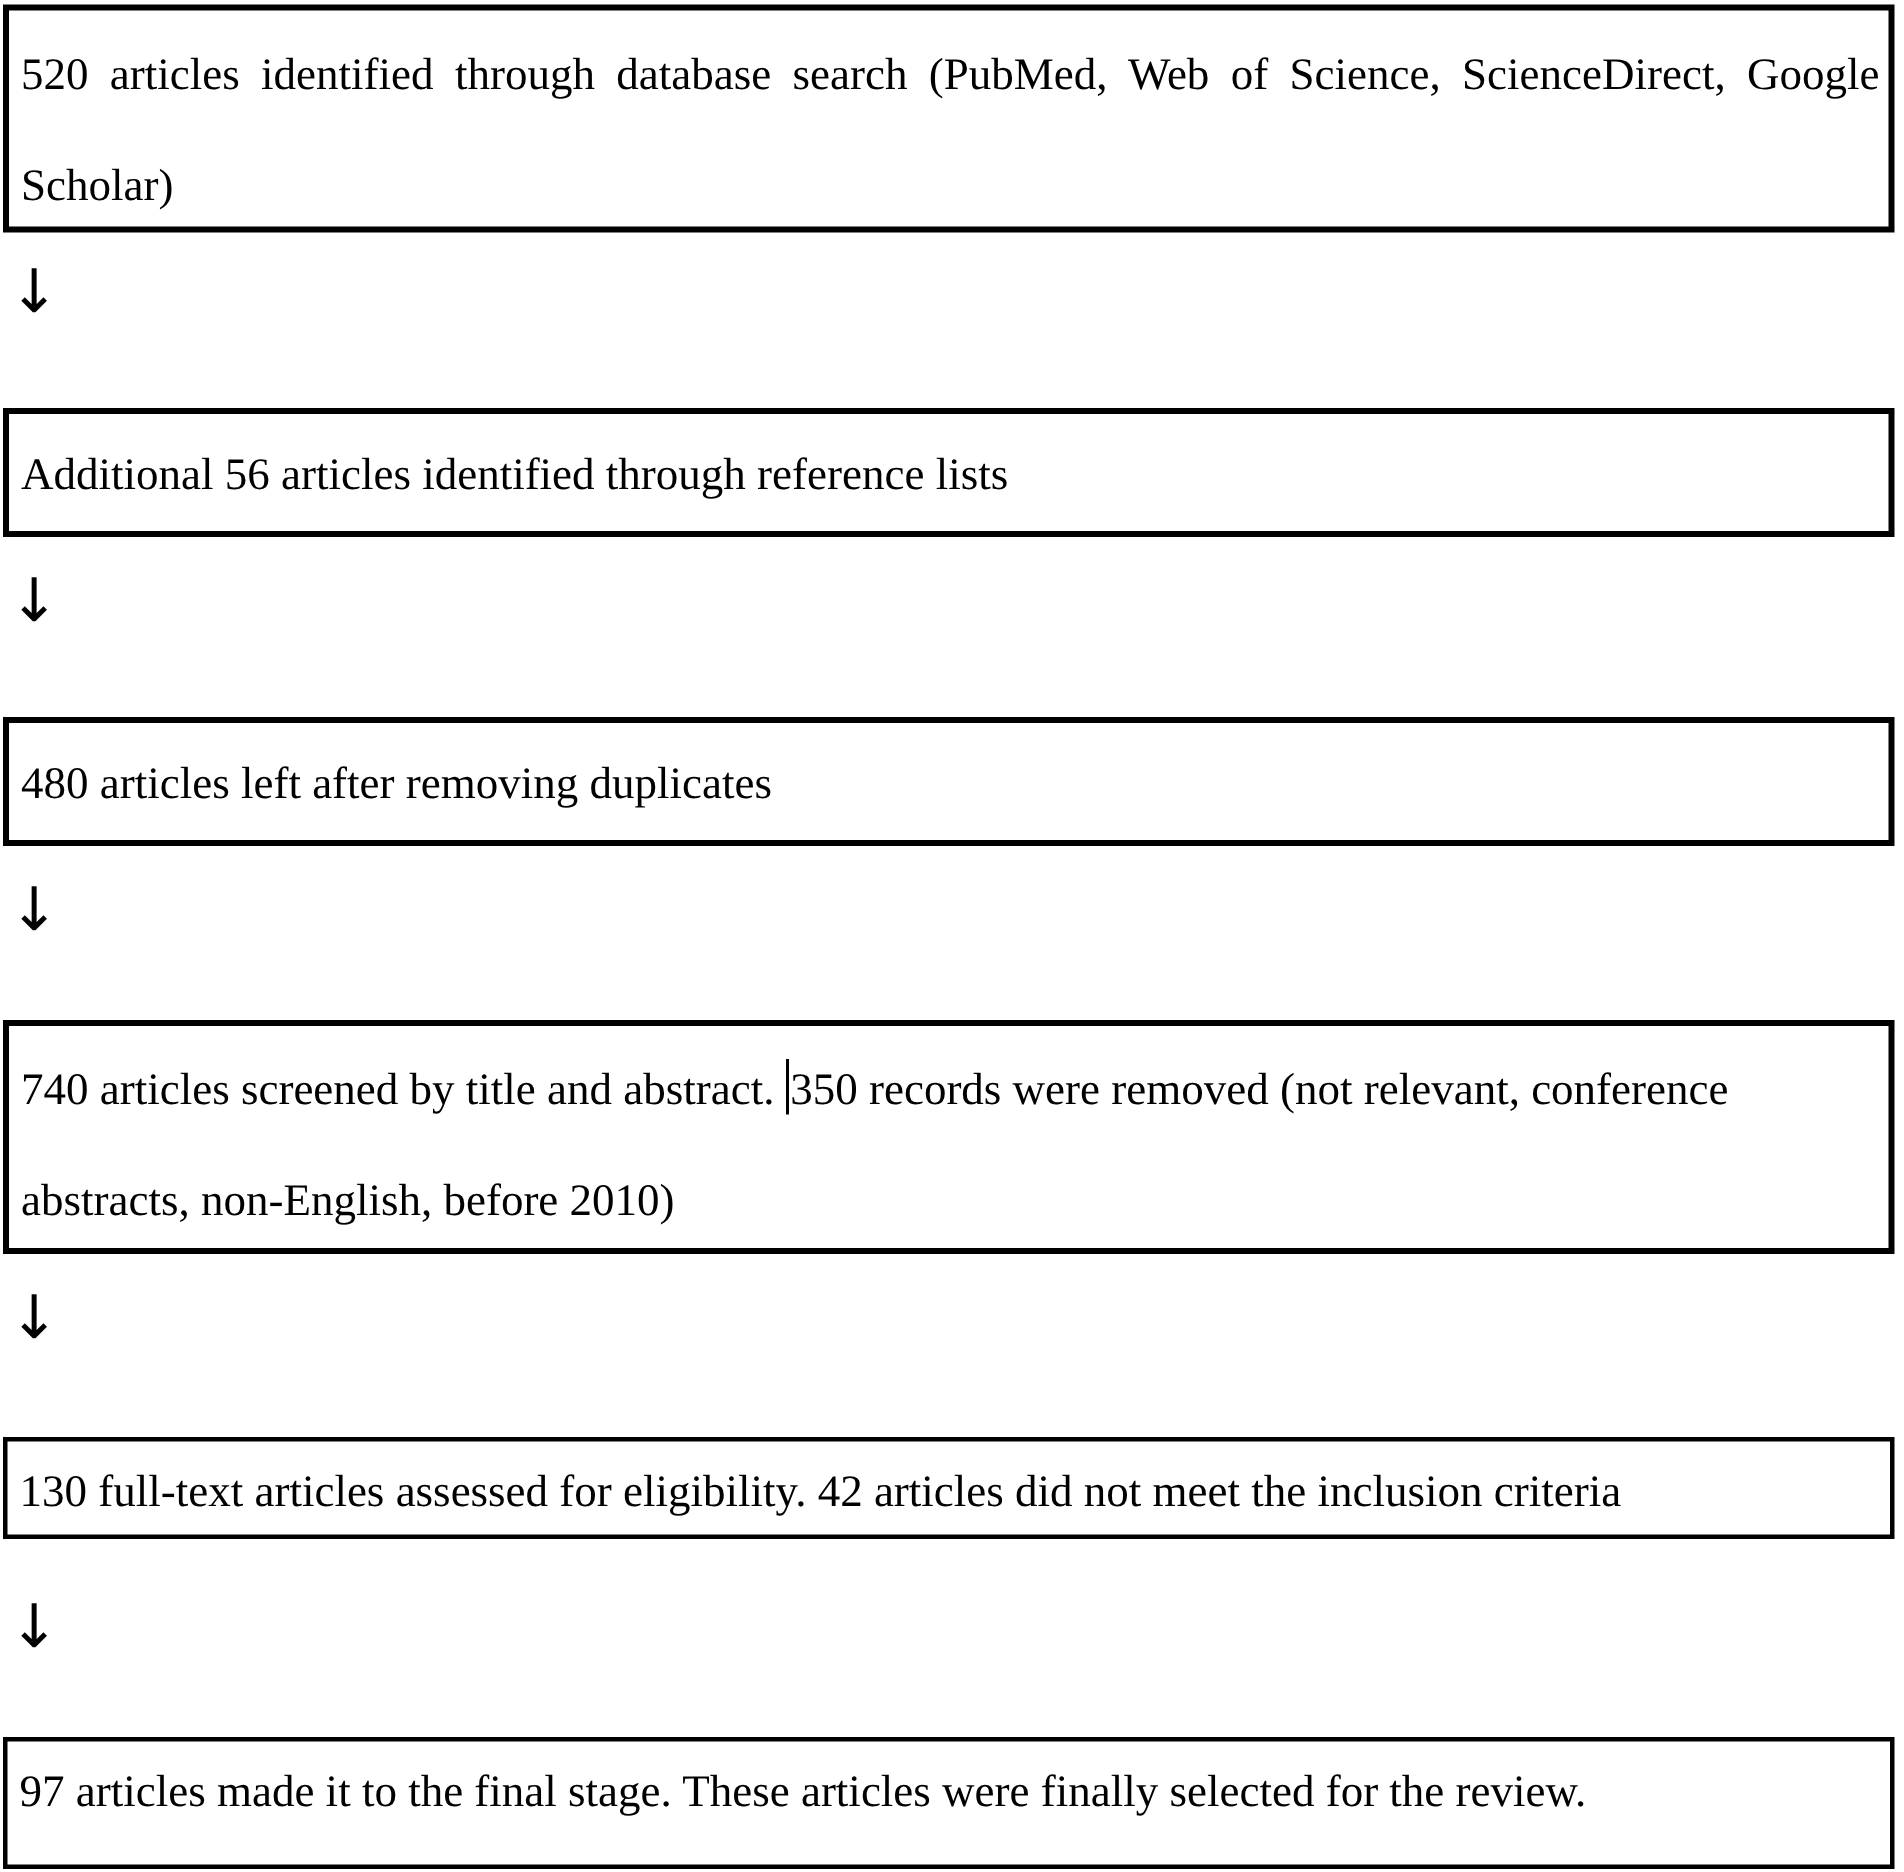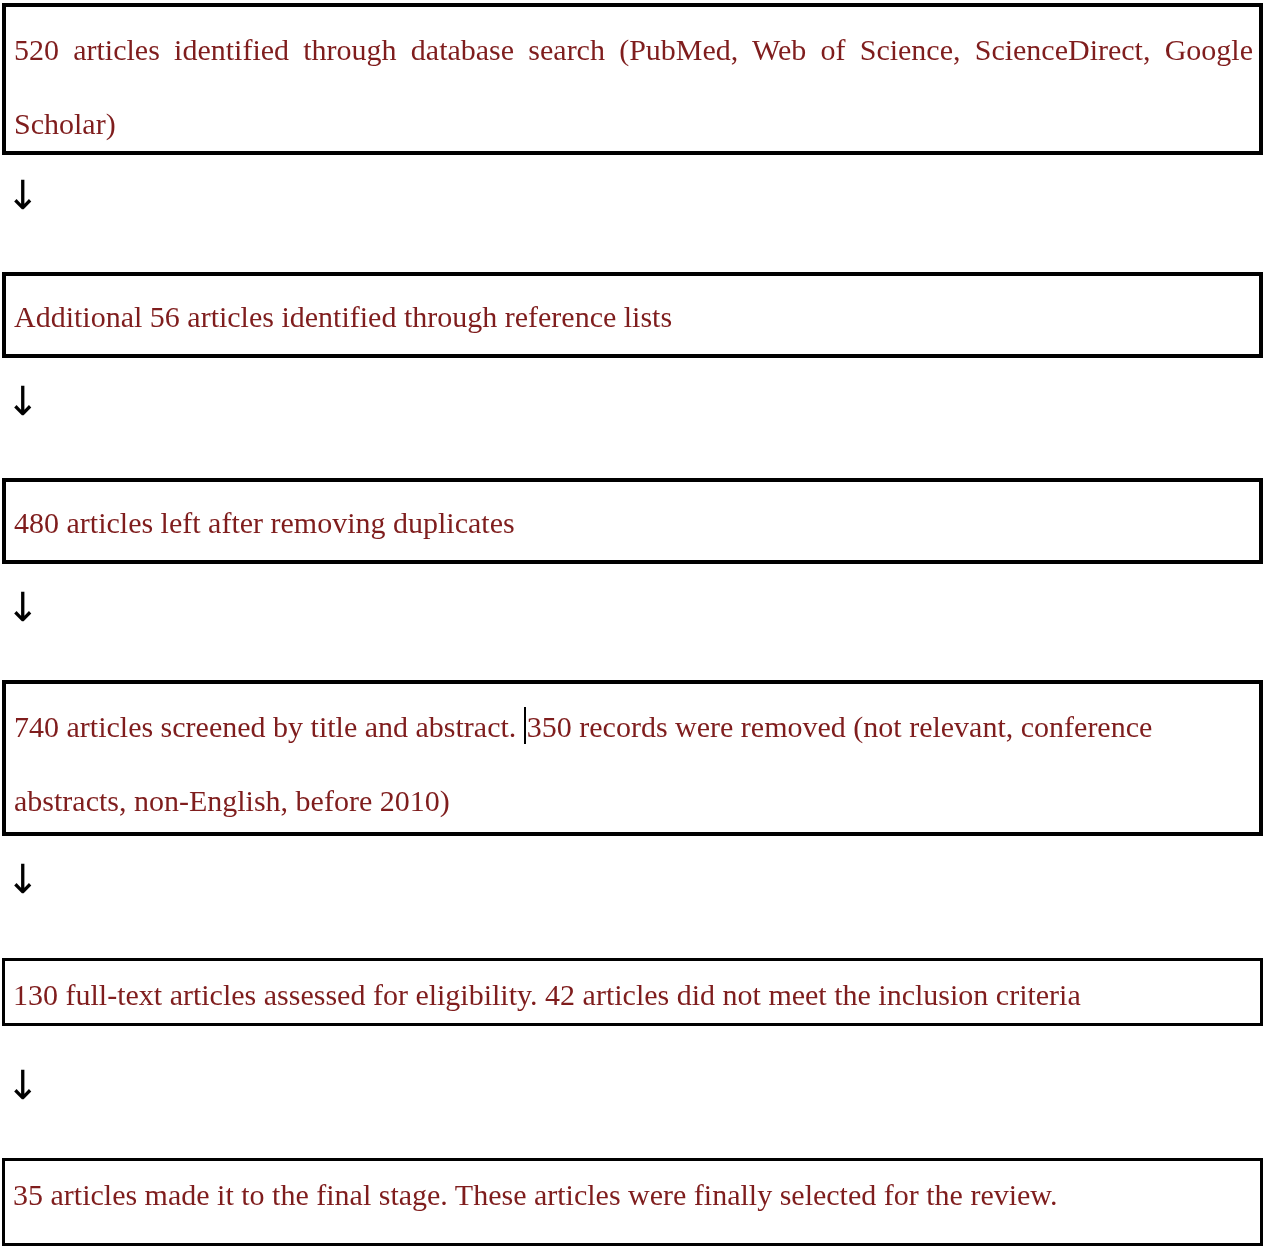--- a/index.html
+++ b/index.html
@@ -34,21 +34,21 @@
     padding: 6px 6px 6px 8px;
   }
   .flow-box.thin {
     border-width: 3px;
   }
 
   .box-text {
     display: block;
     font-size: 30px;
     line-height: 70px;
-    color: #7f1d1d;
+    color: #000000;
     white-space: normal;
     word-spacing: 0;
   }
   .box-text.justified {
     text-align: justify;
     text-align-last: left;
   }
 
   
   .box-text.tall {
@@ -124,16 +124,16 @@
 
   <div class="flow-box thin" id="box-5" style="top:958px; height:68px;">
     <span class="box-text" style="line-height:56px;">130 full-text articles assessed for eligibility. 42 articles did not meet the inclusion criteria</span>
   </div>
 
   <div class="arrow-row" style="top:1062px;">
     <span class="arrow-glyph">↓</span>
   </div>
 
   <div class="flow-box thin" id="box-6" style="top:1158px; height:88px;">
-    <span class="box-text" style="line-height:56px;">35 articles made it to the final stage. These articles were finally selected for the review.</span>
+    <span class="box-text" style="line-height:56px;">97 articles made it to the final stage. These articles were finally selected for the review.</span>
   </div>
 
 </div>
 
 </body></html>

